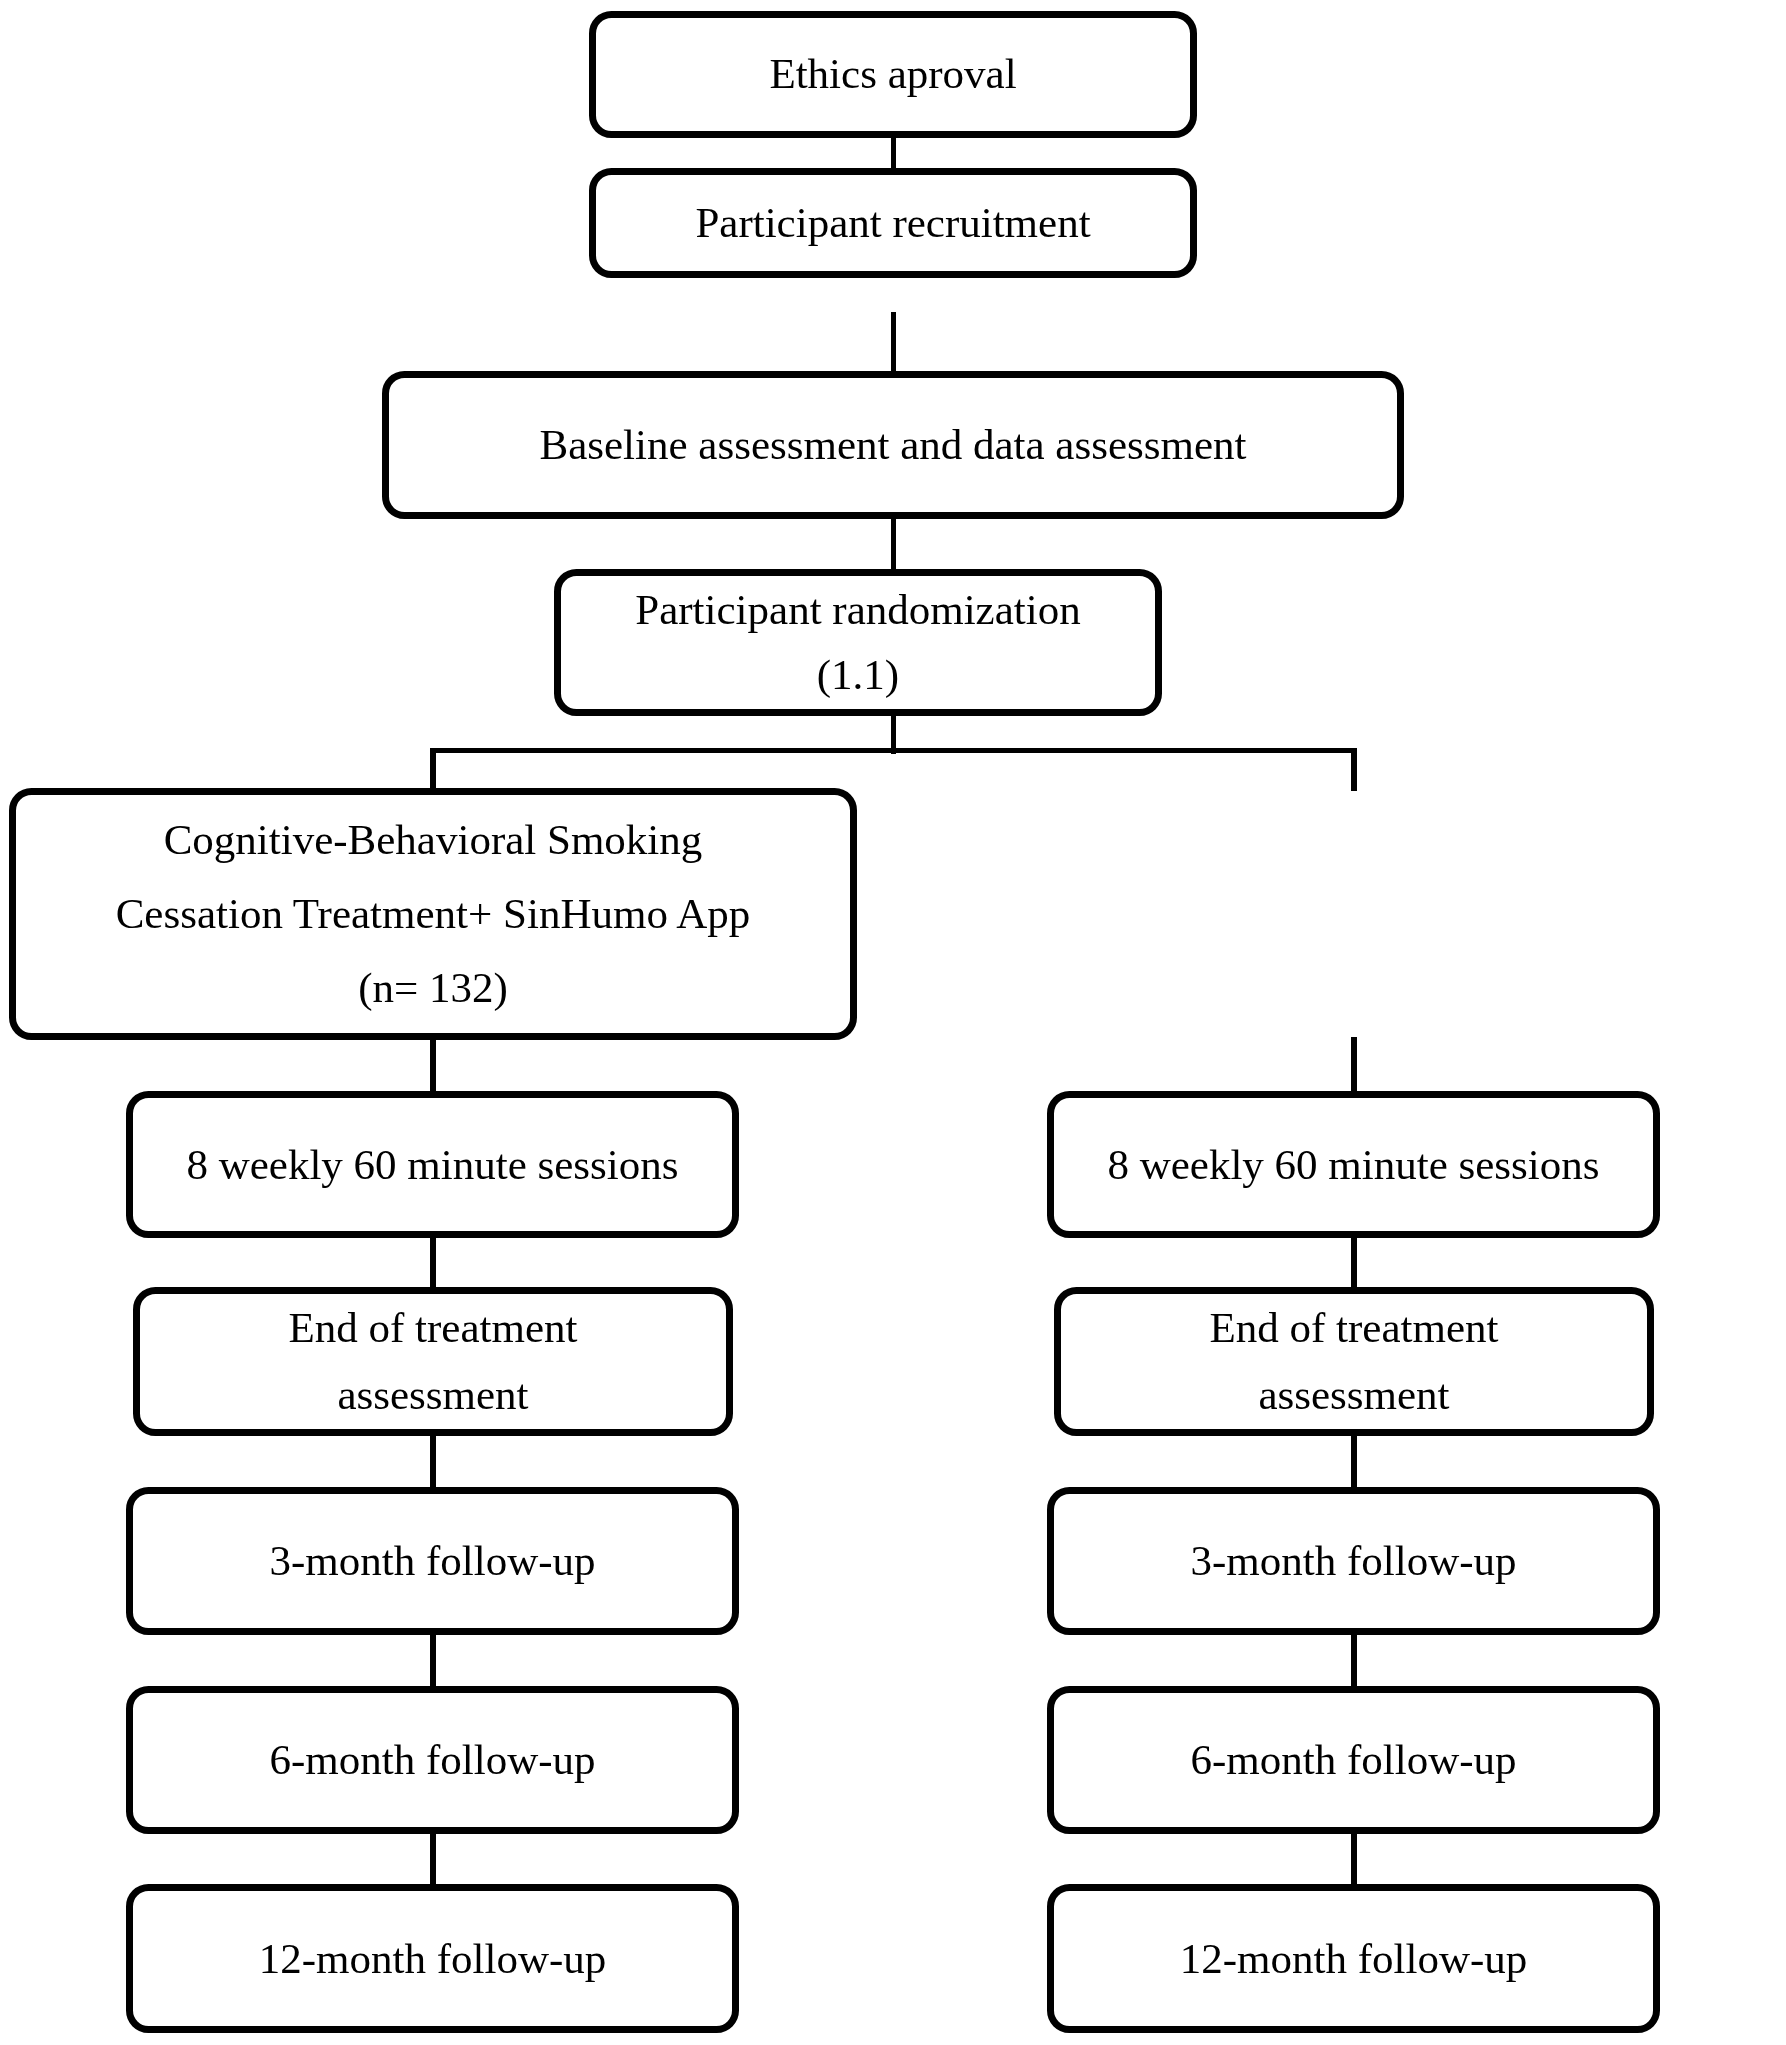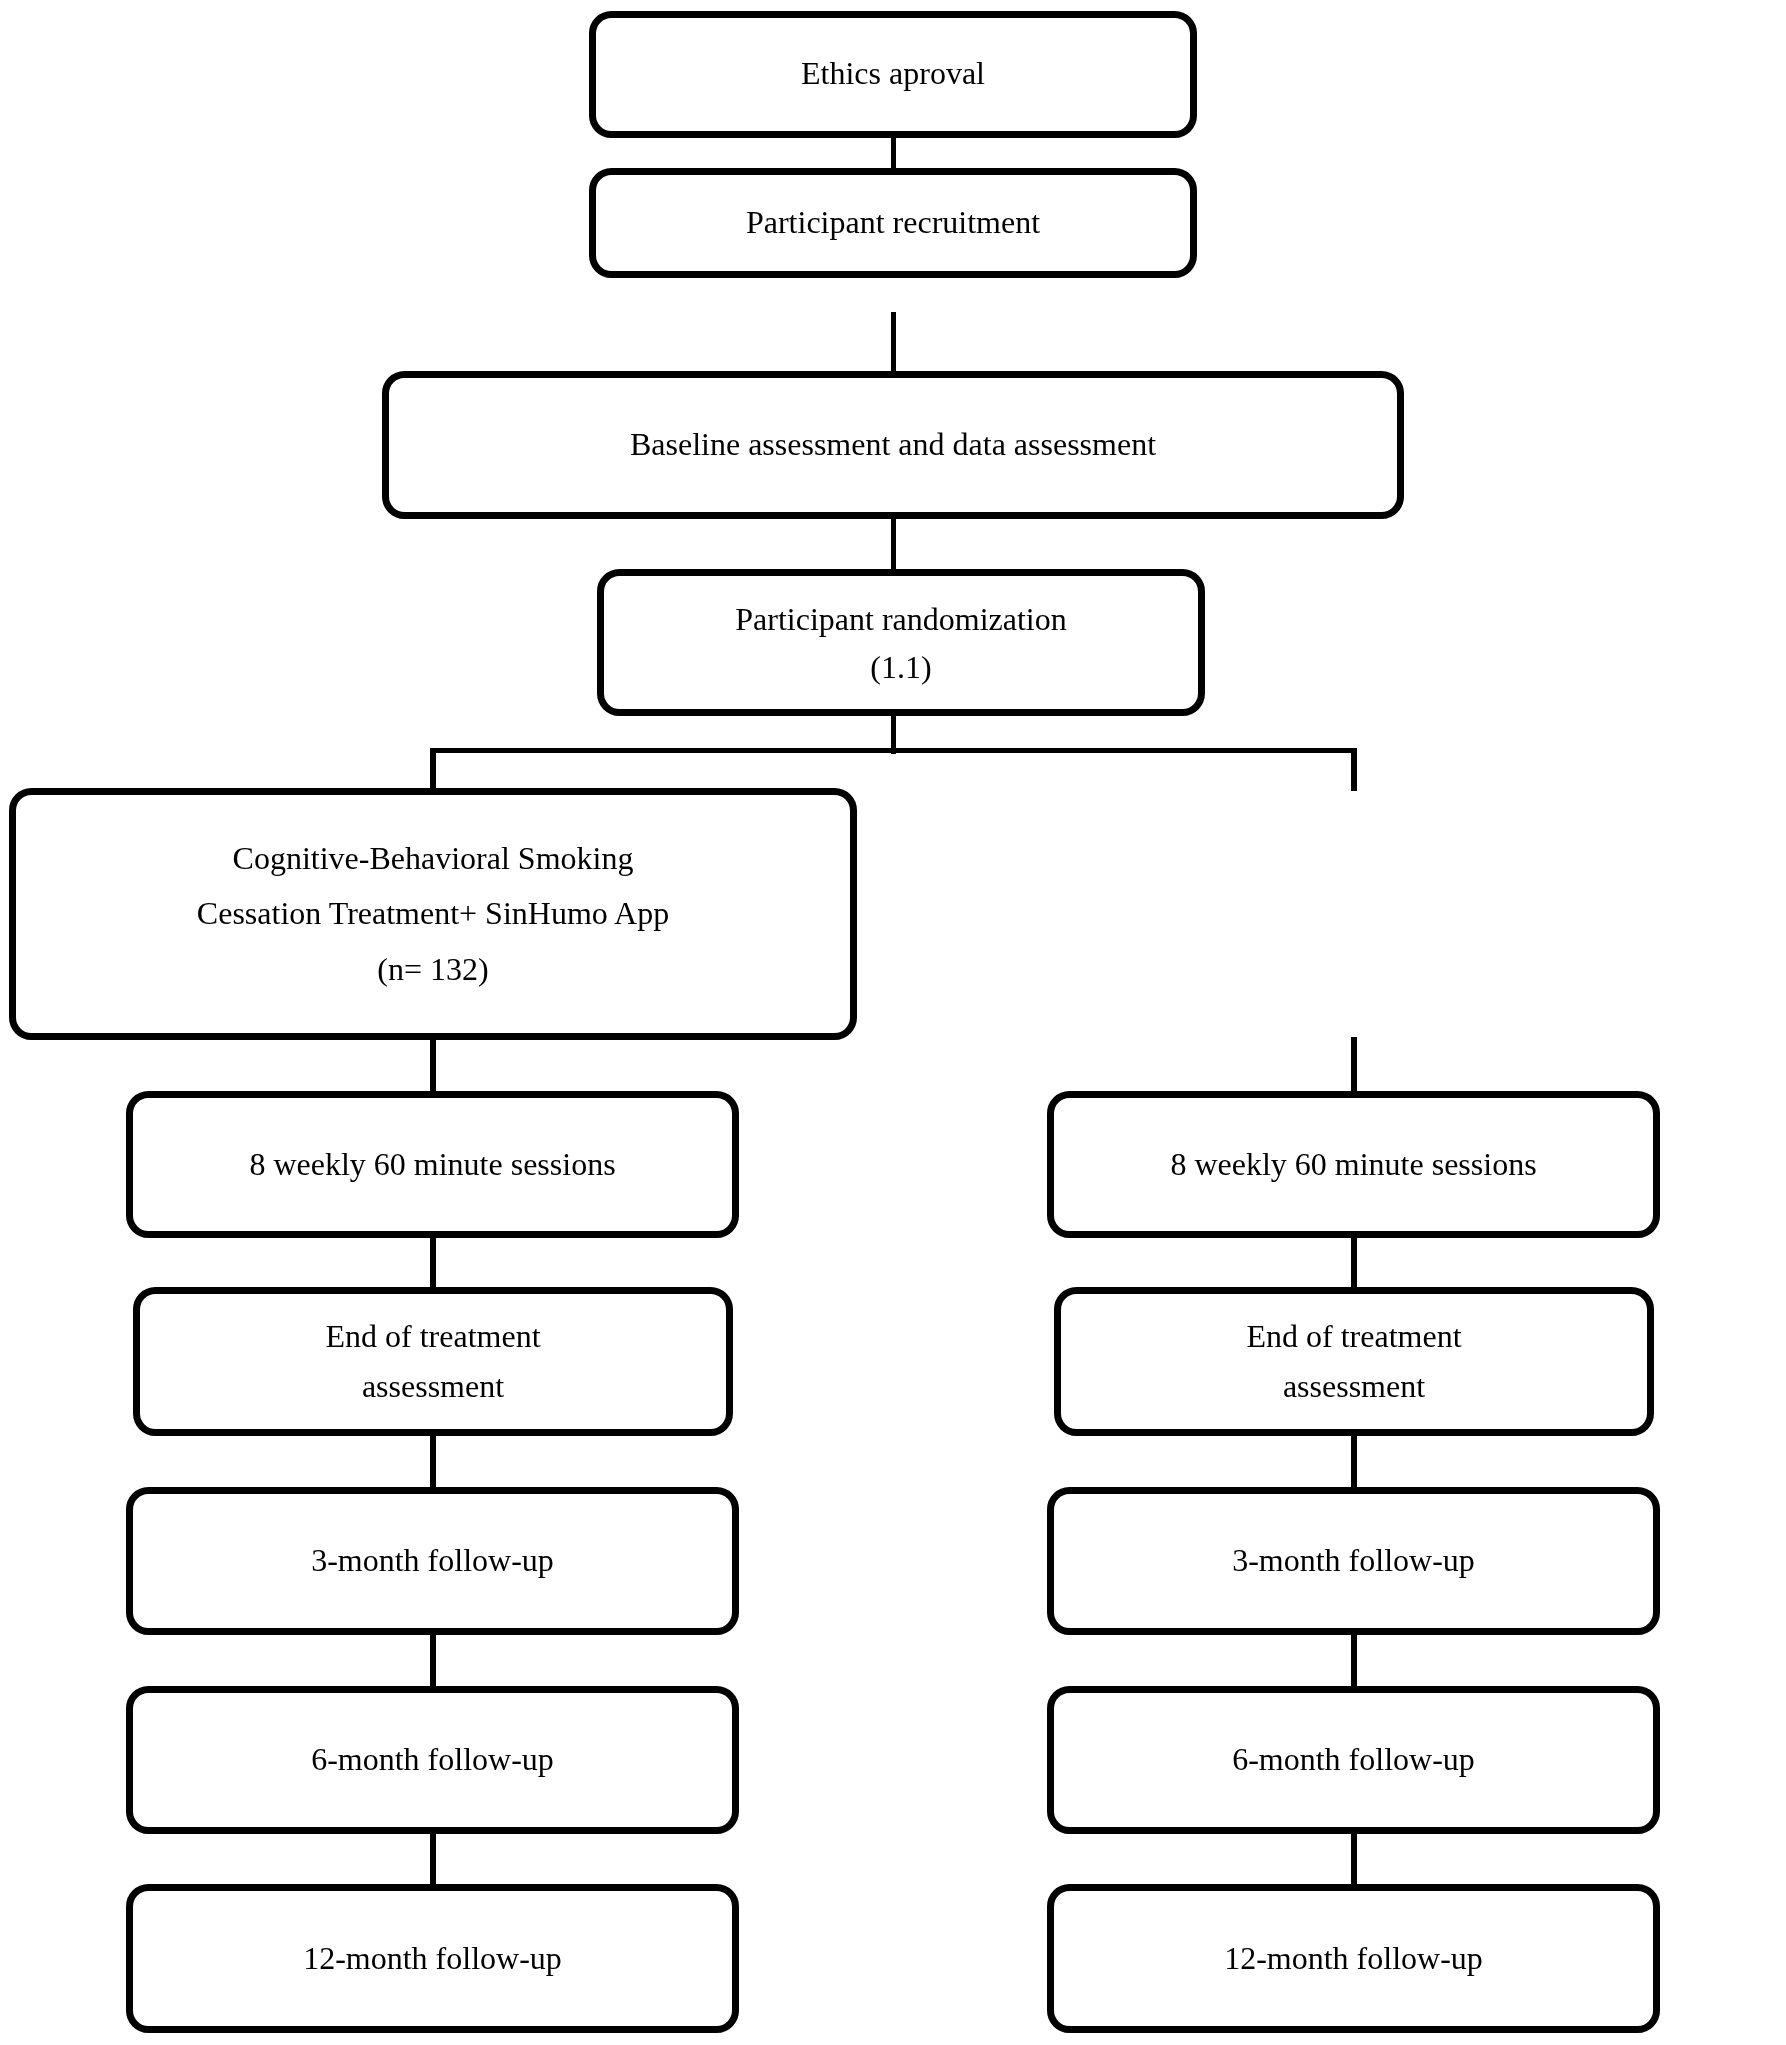--- a/index.html
+++ b/index.html
@@ -21,21 +21,21 @@
     background: #ffffff;
     border: 7px solid #000000;
     border-radius: 22.4px;
     display: flex;
     align-items: center;
     justify-content: center;
     text-align: center;
   }
   .node .label {
     white-space: pre-line;
-    font-size: 32px;
+    font-size: 43px;
     line-height: 1.62;
     color: #000000;
     padding: 0 16px;
   }
   .conn {
     position: absolute;
     background: #000000;
   }
 </style>
 </head>
@@ -69,21 +69,21 @@
   </div>
 
   <div class="node" style="left:589px; top:168px; width:608px; height:110px;">
     <span class="label">Participant recruitment</span>
   </div>
 
   <div class="node" style="left:382px; top:371px; width:1022px; height:148px;">
     <span class="label">Baseline assessment and data assessment</span>
   </div>
 
-  <div class="node" style="left:597px; top:569px; width:608px; height:147px;">
+  <div class="node" style="left:554px; top:569px; width:608px; height:147px;">
     <span class="label" style="line-height:1.5;">Participant randomization
 (1.1)</span>
   </div>
 
   <div class="node" style="left:9px; top:788px; width:848px; height:252px;">
     <span class="label" style="line-height:1.72;text-align:center;">Cognitive-Behavioral Smoking
 Cessation Treatment+ SinHumo App
 (n= 132)</span>
   </div>
 

